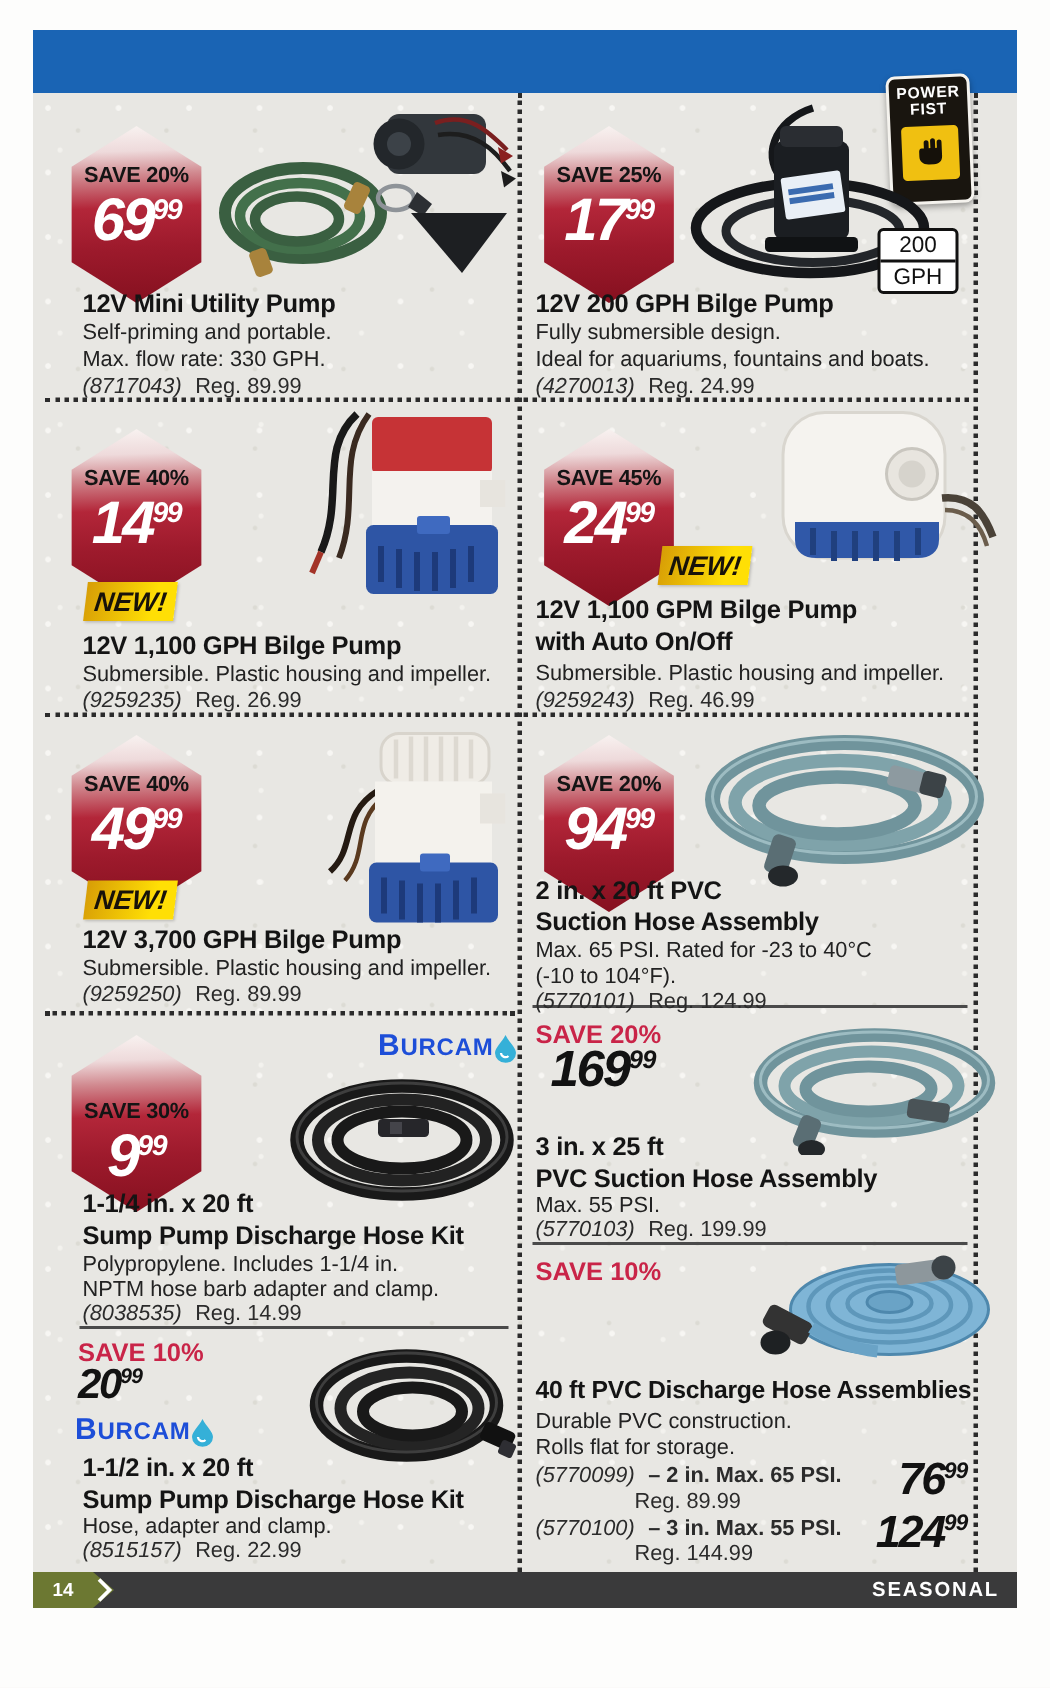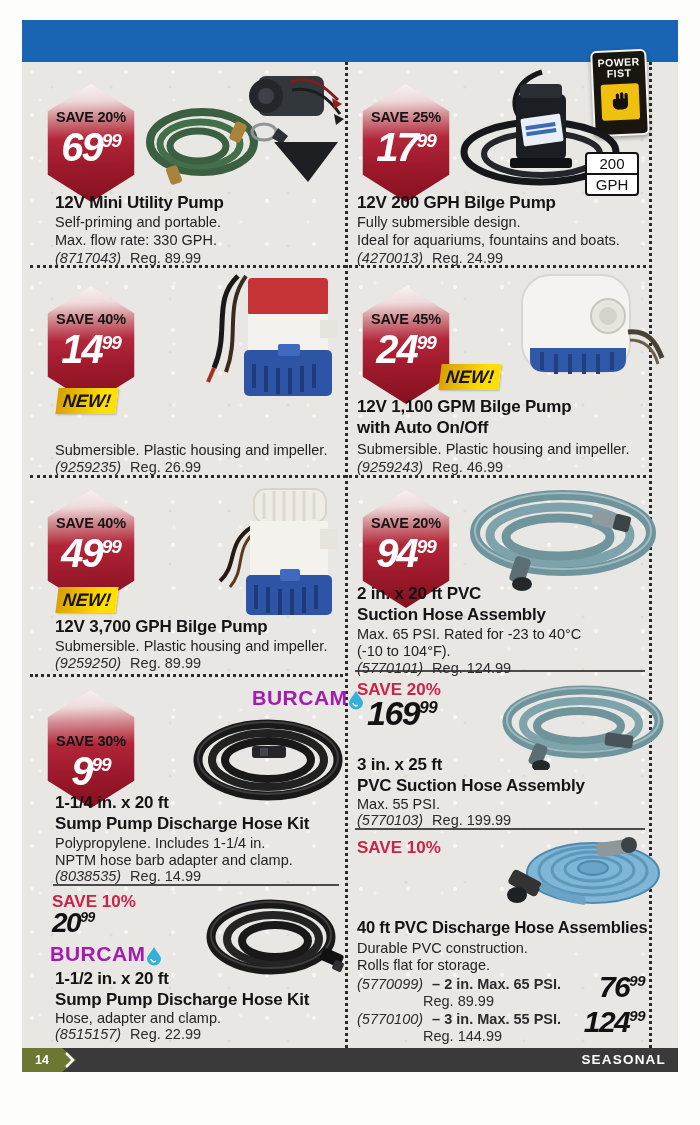--- a/index.html
+++ b/index.html
@@ -50,21 +50,21 @@
   .gph-badge .row1 { border-bottom:2px solid #111; padding:1px 0; }
   .gph-badge .row2 { padding:1px 0; }
 
   .pf-logo { width:56px; height:86px; background:#19150f; border:2px solid #f5f3ee; border-radius:6px;
     transform:rotate(-2.5deg); box-shadow:0 2px 4px rgba(0,0,0,.35); text-align:center; padding-top:5px; }
   .pf-text { color:#fff; font-weight:800; font-size:10.5px; line-height:11px; letter-spacing:0.5px; }
   .pf-box { width:38px; height:36px; background:#f0c011; border-radius:3px; margin:5px auto 0;
     display:flex; align-items:center; justify-content:center; }
 
   .burcam { display:inline-flex; align-items:flex-end; }
-  .burcam-text { display:block; font-weight:800; font-size:21px; color:#a21caf; letter-spacing:0.5px;text-align:center; }
+  .burcam-text { display:block; font-weight:800; font-size:16px; color:#1d4ed8; letter-spacing:0.5px;text-align:center; }
   .burcam-text::first-letter { font-size:20px; }
 
   .footer { left:22px; top:1048px; width:656px; height:24px; background:#3a3a3b; }
   .footer-page { position:absolute; left:0; top:0; width:54px; height:24px; background:#6c7832;
     clip-path:polygon(0 0, 40px 0, 54px 50%, 40px 100%, 0 100%); }
   .footer-page span { position:absolute; left:0; top:0; width:40px; text-align:center; line-height:24px;
     color:#fff; font-size:12.5px; font-weight:700; }
   .footer-section { position:absolute; right:12px; top:0; line-height:24px; color:#fff;
     font-size:13.5px; font-weight:700; letter-spacing:1.2px; }
 </style>
@@ -160,20 +160,21 @@
       <rect x="130" y="48" width="17" height="18" fill="#e7e4de"></rect>
       <rect x="54" y="78" width="88" height="46" rx="5" fill="#2e55a5"></rect>
       <path d="M64 92 v24 M76 94 v26 M88 96 v26 M100 96 v26 M112 94 v26 M124 92 v24" stroke="#1d3a7a" stroke-width="4"></path>
       <rect x="88" y="72" width="22" height="12" rx="2" fill="#3f6ac0"></rect>
     </svg>
     <div class="abs price-badge" style="left:15px;top:18px;">
       <span class="save">SAVE 40%</span>
       <span class="price"><span>14</span><sup>99</sup></span>
     </div>
     <div class="abs new-badge" style="left:27px;top:120px;">NEW!</div>
+    <h3 class="abs title" style="left:25px;top:153px;">12V 1,100 GPH Bilge Pump</h3>
     <p class="abs desc" style="left:25px;top:174px;">Submersible. Plastic housing and impeller.</p>
     <p class="abs part" style="left:25px;top:191px;"><span class="pn">(9259235)</span><span class="reg">Reg. 26.99</span></p>
   </section>
 
   <section class="abs card" style="left:347px;top:268px;width:302px;height:207px;">
     <svg class="abs" style="left:123px;top:2px;" width="195" height="122" viewBox="0 0 195 122">
       <rect x="52" y="5" width="108" height="97" rx="28" fill="#f5f3ef" stroke="#d9d6cf" stroke-width="2"></rect>
       <circle cx="138" cy="46" r="17" fill="#e8e5df" stroke="#c9c6bf" stroke-width="2"></circle>
       <circle cx="138" cy="46" r="9" fill="#d6d3cc"></circle>
       <path d="M60 78 h96 v12 c0 8 -6 12 -14 12 h-68 c-8 0 -14 -4 -14 -12 z" fill="#3058a8"></path>

